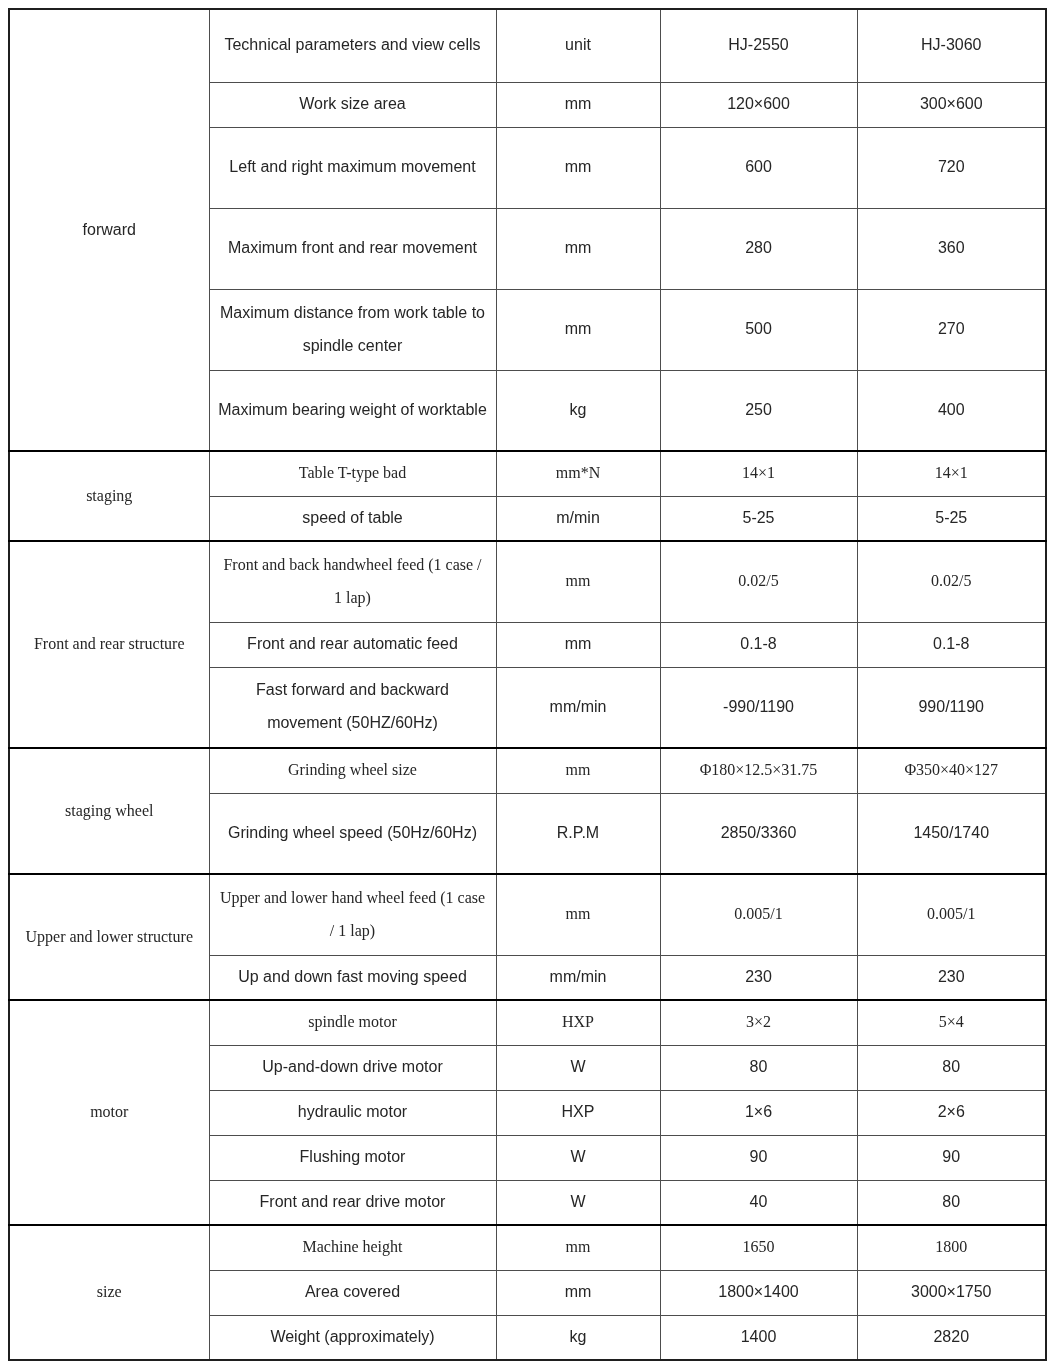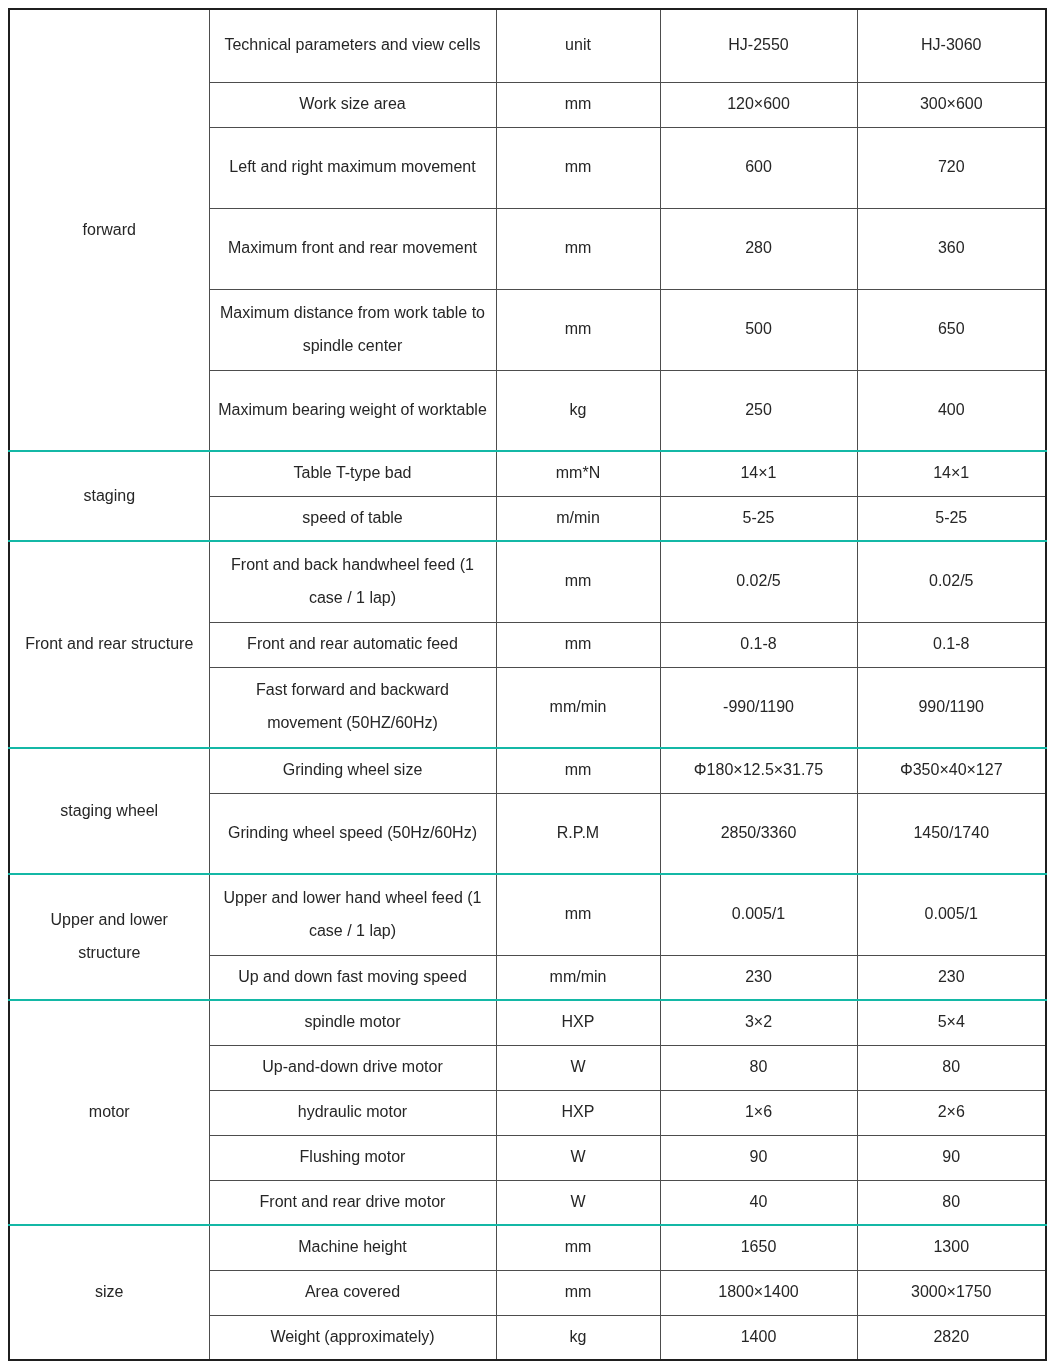--- a/index.html
+++ b/index.html
@@ -24,21 +24,21 @@
     text-align: center;
     vertical-align: middle;
     line-height: 2.05;
     padding: 2px 8px;
     box-sizing: border-box;
     overflow: hidden;
     word-wrap: break-word;
   }
   td.c-cat   { padding: 2px 28px; }
   td.c-param { padding: 2px 30px; }
-  tr.sec-start td { border-top: 2px solid #14b8a6; }
+  tr.sec-start td { border-top: 2px solid #000000; font-family: Liberation Serif, serif; }
   tr.rh { height: 73px; }
   tr.s  { height: 45px; }
   tr.d  { height: 81px; }
 </style>
 </head>
 <body>
 
 <div class="page">
   <table class="spec">
     <colgroup>
@@ -72,21 +72,21 @@
       <tr class="d">
         <td class="c-param">Maximum front and rear movement</td>
         <td>mm</td>
         <td>280</td>
         <td>360</td>
       </tr>
       <tr class="d">
         <td class="c-param">Maximum distance from work table to spindle center</td>
         <td>mm</td>
         <td>500</td>
-        <td>650</td>
+        <td>270</td>
       </tr>
       <tr class="d">
         <td class="c-param">Maximum bearing weight of worktable</td>
         <td>kg</td>
         <td>250</td>
         <td>400</td>
       </tr>
 
       <tr class="s sec-start">
         <td class="c-cat" rowspan="2">staging</td>
@@ -180,21 +180,21 @@
         <td>W</td>
         <td>40</td>
         <td>80</td>
       </tr>
 
       <tr class="s sec-start">
         <td class="c-cat" rowspan="3">size</td>
         <td class="c-param">Machine height</td>
         <td>mm</td>
         <td>1650</td>
-        <td>1300</td>
+        <td>1800</td>
       </tr>
       <tr class="s">
         <td class="c-param">Area covered</td>
         <td>mm</td>
         <td>1800×1400</td>
         <td>3000×1750</td>
       </tr>
       <tr class="s">
         <td class="c-param">Weight (approximately)</td>
         <td>kg</td>

